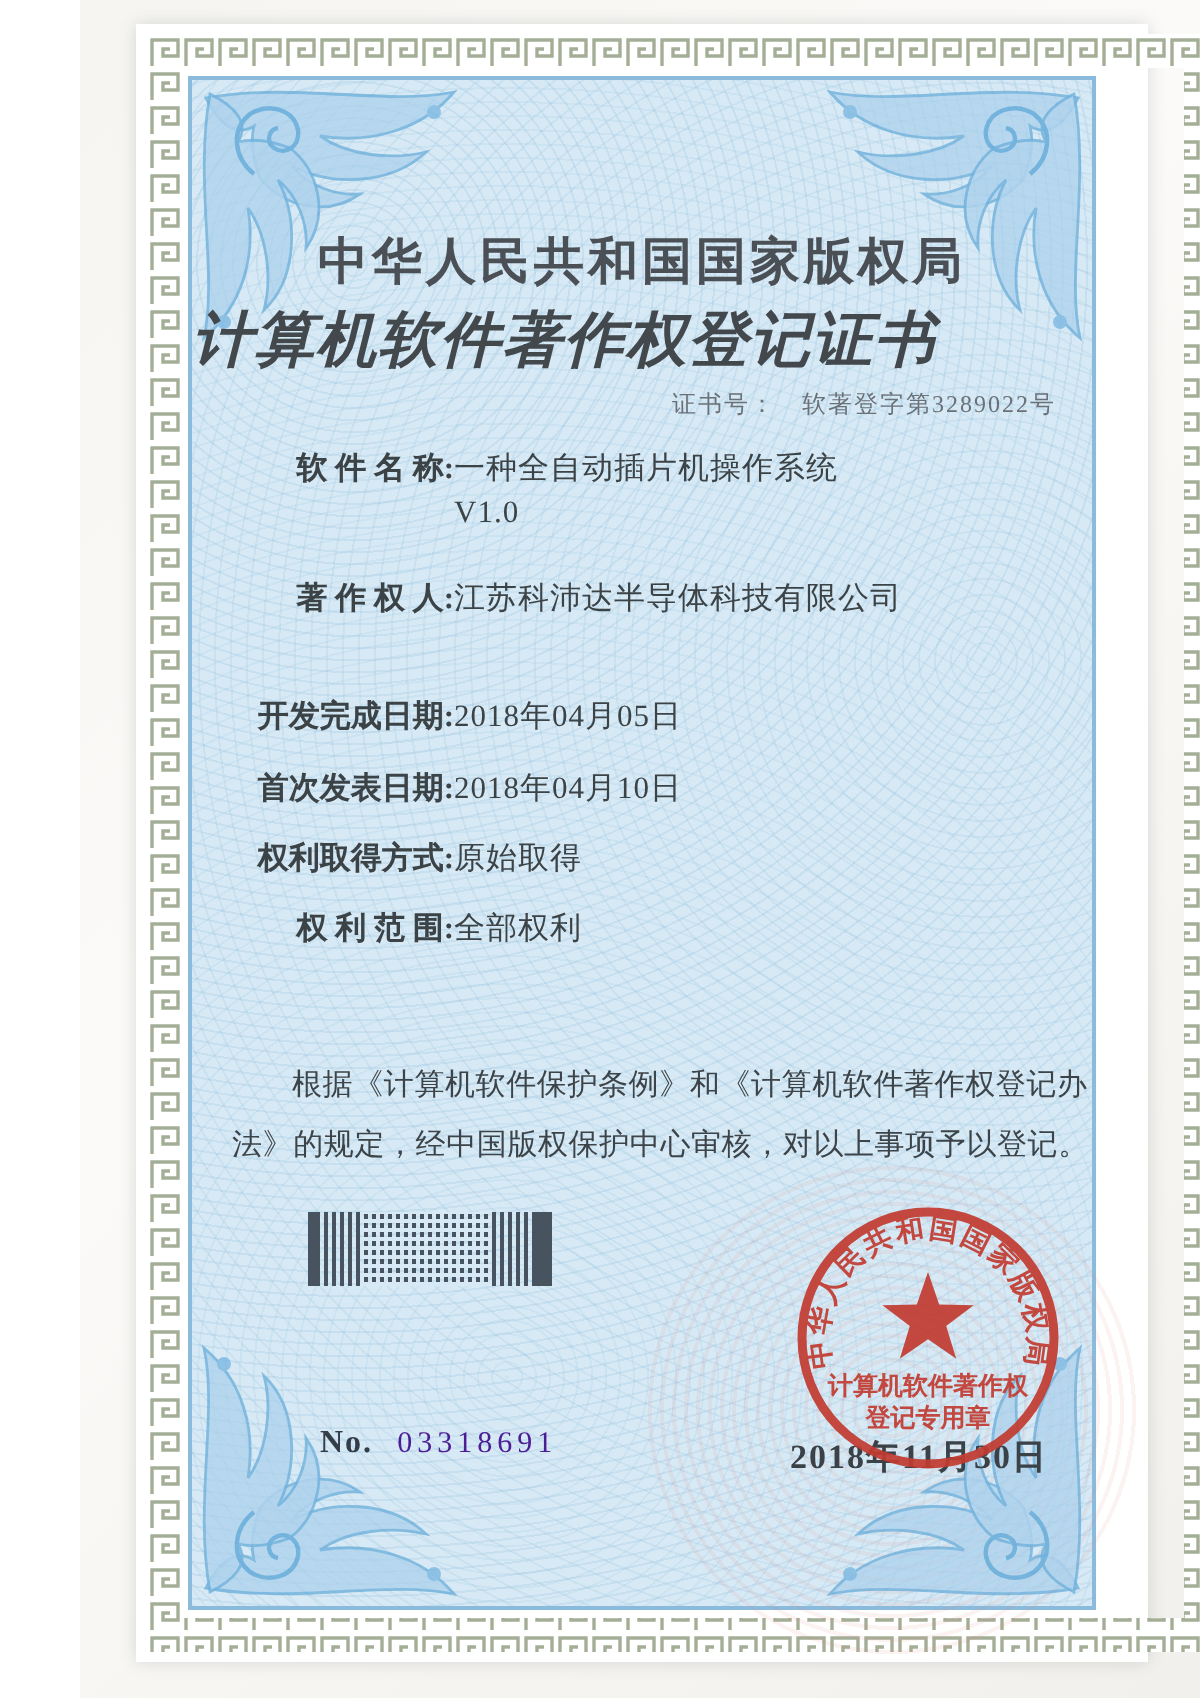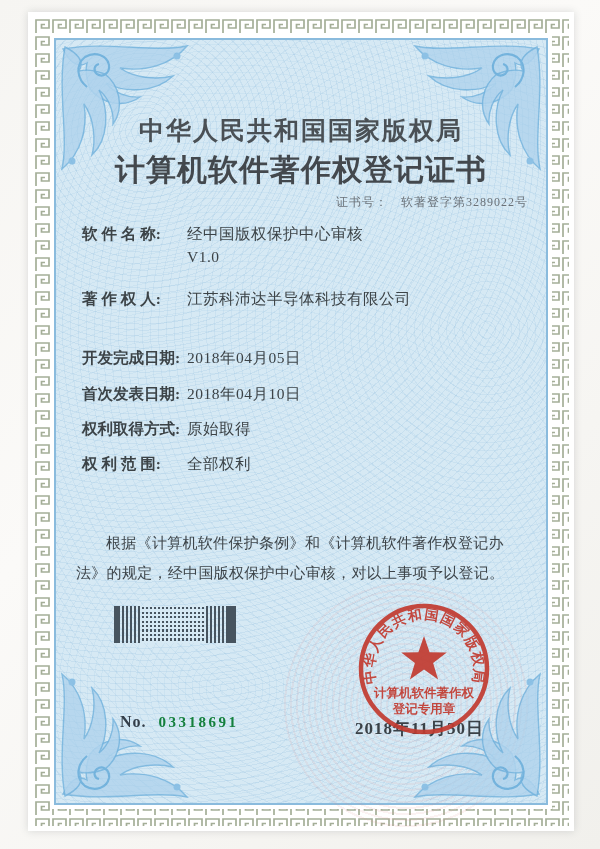--- a/index.html
+++ b/index.html
@@ -1,59 +1,59 @@
 <!DOCTYPE html>
 <html><head>
 <meta charset="utf-8">
 <style>
   html,body{margin:0;padding:0;width:600px;height:849px;overflow:hidden;
     font-family:"Liberation Serif","DejaVu Serif",serif;}
-  .photo{position:absolute;inset:0;background:linear-gradient(135deg,#f6f5f2 0%,#fbfaf8 40%,#f1f0ec 100%);}
+  .photo{position:absolute;inset:0;background:linear-gradient(135deg,#f6f5f2 0%,#fbfaf8 40%,#f1f0ec 100%);margin-left:40px;}
   .cert{position:absolute;left:28px;top:12px;right:26px;bottom:18px;background:#ffffff;
     box-shadow:0 0 8px rgba(60,70,80,.18);}
   .meander{position:absolute;left:5px;top:5px;}
   .inner{position:absolute;left:26px;top:26px;right:26px;bottom:26px;
     background:#d6e9f4;border:2px solid #8abbdd;}
   .guilloche{position:absolute;inset:0;pointer-events:none;
     background-image:
       repeating-radial-gradient(circle at 18% 12%, rgba(138,184,219,.20) 0 1px, rgba(255,255,255,0) 1px 6px),
       repeating-radial-gradient(circle at 88% 38%, rgba(138,184,219,.16) 0 1px, rgba(255,255,255,0) 1px 8px),
       repeating-radial-gradient(circle at 35% 85%, rgba(150,196,226,.16) 0 1px, rgba(255,255,255,0) 1px 7px);}
   .rosette{position:absolute;left:225px;top:540px;width:250px;height:250px;border-radius:50%;
     background:repeating-radial-gradient(circle, rgba(222,130,130,.10) 0 2px, rgba(255,255,255,0) 2px 6px);
     pointer-events:none;}
   .fl{position:absolute;width:150px;height:130px;opacity:.8;}
   .fl-tl{left:1px;top:1px;}
   .fl-tr{right:1px;top:1px;transform:scaleX(-1);}
   .fl-bl{left:1px;bottom:1px;transform:scaleY(-1);}
   .fl-br{right:1px;bottom:1px;transform:scale(-1,-1);}
   .issuer{position:absolute;top:74px;left:0;width:100%;text-align:center;
     font-size:25px;font-weight:bold;letter-spacing:2px;color:#4a5055;}
-  .title{position:absolute;top:110px;left:0;width:100%;text-align:center;
-    font-size:30px;font-weight:bold;letter-spacing:1px;color:#43484d;}
+  .title{position:absolute;top:110px;left:0;width:100%;text-align:left;
+    font-size:30px;font-weight:bold;letter-spacing:1px;color:#43484d;font-style:italic;}
   .certno{position:absolute;top:154px;right:18px;font-size:12px;color:#6a7178;letter-spacing:1px;}
   .row{position:absolute;left:26px;display:flex;font-size:15.5px;color:#3c4347;}
-  .row .lbl{width:105px;font-weight:bold;flex:none;}
+  .row .lbl{width:105px;font-weight:bold;flex:none;text-align:right;}
   .row .val{letter-spacing:.5px;}
   .version{position:absolute;left:131px;font-size:15.5px;color:#3c4347;letter-spacing:.5px;}
   .statement{position:absolute;left:20px;top:488px;width:456px;font-size:15px;line-height:30px;
     text-indent:2em;color:#3d4449;letter-spacing:.3px;}
   .barcode{position:absolute;left:58px;top:566px;width:122px;height:37px;}
   .bc-bars{position:absolute;inset:0;
     background:repeating-linear-gradient(90deg,#47545f 0 2px, rgba(255,255,255,0) 2px 4px);}
   .bc-mid{position:absolute;left:26px;right:30px;top:0;bottom:0;
     background:repeating-linear-gradient(0deg,#d6e9f4 0 2px, rgba(255,255,255,0) 2px 4.5px);}
   .bc-left{position:absolute;left:0;top:0;bottom:0;width:5px;background:#47545f;}
   .bc-right{position:absolute;right:0;top:0;bottom:0;width:8px;background:#47545f;}
   .stamp-date{position:absolute;left:299px;top:677px;font-size:17px;font-weight:bold;
     color:#3a4147;letter-spacing:1px;}
   .seal{position:absolute;left:293px;top:554px;width:150px;height:150px;opacity:.92;}
   .serial{position:absolute;left:64px;top:673px;}
   .serial-prefix{font-size:16px;font-weight:bold;color:#343e49;letter-spacing:1px;}
-  .serial-num{font-size:15px;font-weight:bold;color:#15803d;letter-spacing:2.5px;margin-left:8px;}
+  .serial-num{font-size:15px;font-weight:normal;color:#4c1d95;letter-spacing:2.5px;margin-left:8px;}
 </style>
 </head>
 <body>
 
 <svg width="0" height="0" style="position:absolute" aria-hidden="true">
   <defs>
     <pattern id="gk-pat" width="17" height="17" patternUnits="userSpaceOnUse">
       <rect width="17" height="17" fill="#ffffff"></rect>
       <path d="M3 16 V3 H16 V11 H8.5 V7.5 H12" fill="none" stroke="#a4ae97" stroke-width="1.7"></path>
     </pattern>
@@ -90,21 +90,21 @@
       <svg class="fl fl-br">
           <use href="#flourish"></use>
         </svg>
 
       <div class="issuer">中华人民共和国国家版权局</div>
       <div class="title">计算机软件著作权登记证书</div>
       <div class="certno">证书号：　软著登字第3289022号</div>
 
       <div class="row" style="top:184px">
         <span class="lbl">软 件 名 称:</span>
-        <span class="val">经中国版权保护中心审核</span>
+        <span class="val">一种全自动插片机操作系统</span>
       </div>
       <div class="version" style="top:208px">V1.0</div>
 
       <div class="row" style="top:249px">
         <span class="lbl">著 作 权 人:</span>
         <span class="val">江苏科沛达半导体科技有限公司</span>
       </div>
 
       <div class="row" style="top:308px">
         <span class="lbl">开发完成日期:</span>

